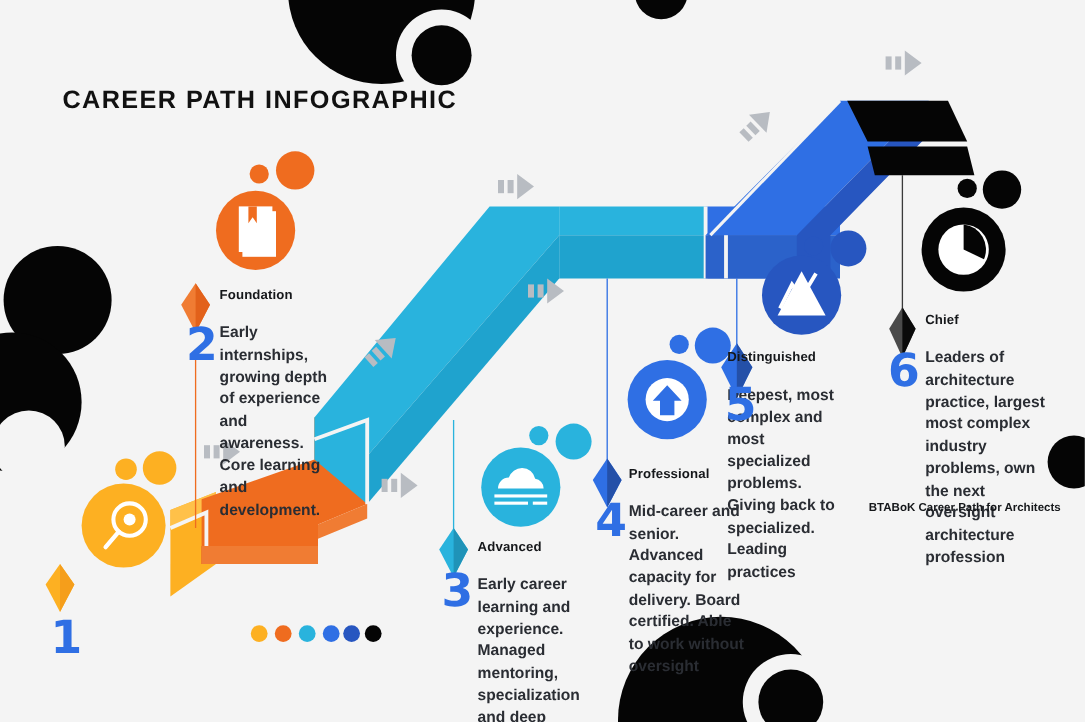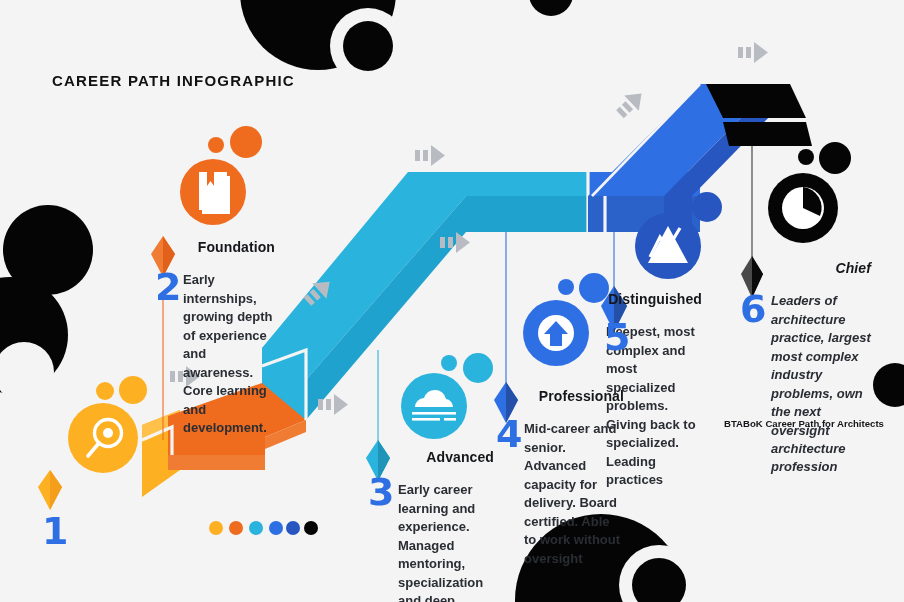--- a/index.html
+++ b/index.html
@@ -9,42 +9,41 @@
     font-family:"Liberation Sans", sans-serif;
     overflow:hidden;
     position:relative;
   }
   #stage{position:absolute;left:0;top:0;width:904px;height:602px;}
   #art{position:absolute;left:0;top:0;}
 
   .txt{position:absolute;}
   .page-title{
     left:52px;top:72px;
-    font-size:15px;font-weight:bold;letter-spacing:1.2px;
+    font-size:21px;font-weight:bold;letter-spacing:1.2px;
     color:#111;
   }
 
   .stage-title{
-    font-size:14px;font-weight:bold;color:#15171a;
+    font-size:11px;font-weight:bold;color:#15171a;
     letter-spacing:.1px;line-height:1.1;
     white-space:nowrap;
-    text-align:right;
   }
   .stage-desc{
     font-size:13px;color:#2a2d33;line-height:1.42;
     margin-top:16px;font-weight:bold;
   }
   .block{position:absolute;}
 
   .b1{left:75px;top:485px;width:100px;}
   .b2{left:183px;top:240px;width:92px;}
   .b3{left:398px;top:450px;width:96px;}
   .b4{left:524px;top:389px;width:100px;}
   .b5{left:606px;top:292px;width:96px;}
-  .b6{left:771px;top:261px;width:100px;font-style:italic;}
+  .b6{left:771px;top:261px;width:100px;}
 
   .numeral{
     position:absolute;font-size:38px;font-weight:bold;
     color:#2f6fe4;line-height:1;font-family:"DejaVu Sans", sans-serif;
   }
   .n1{left:42px;top:512px;}
   .n2{left:155px;top:268px;}
   .n3{left:368px;top:473px;}
   .n4{left:496px;top:415px;}
   .n5{left:604px;top:318px;}

